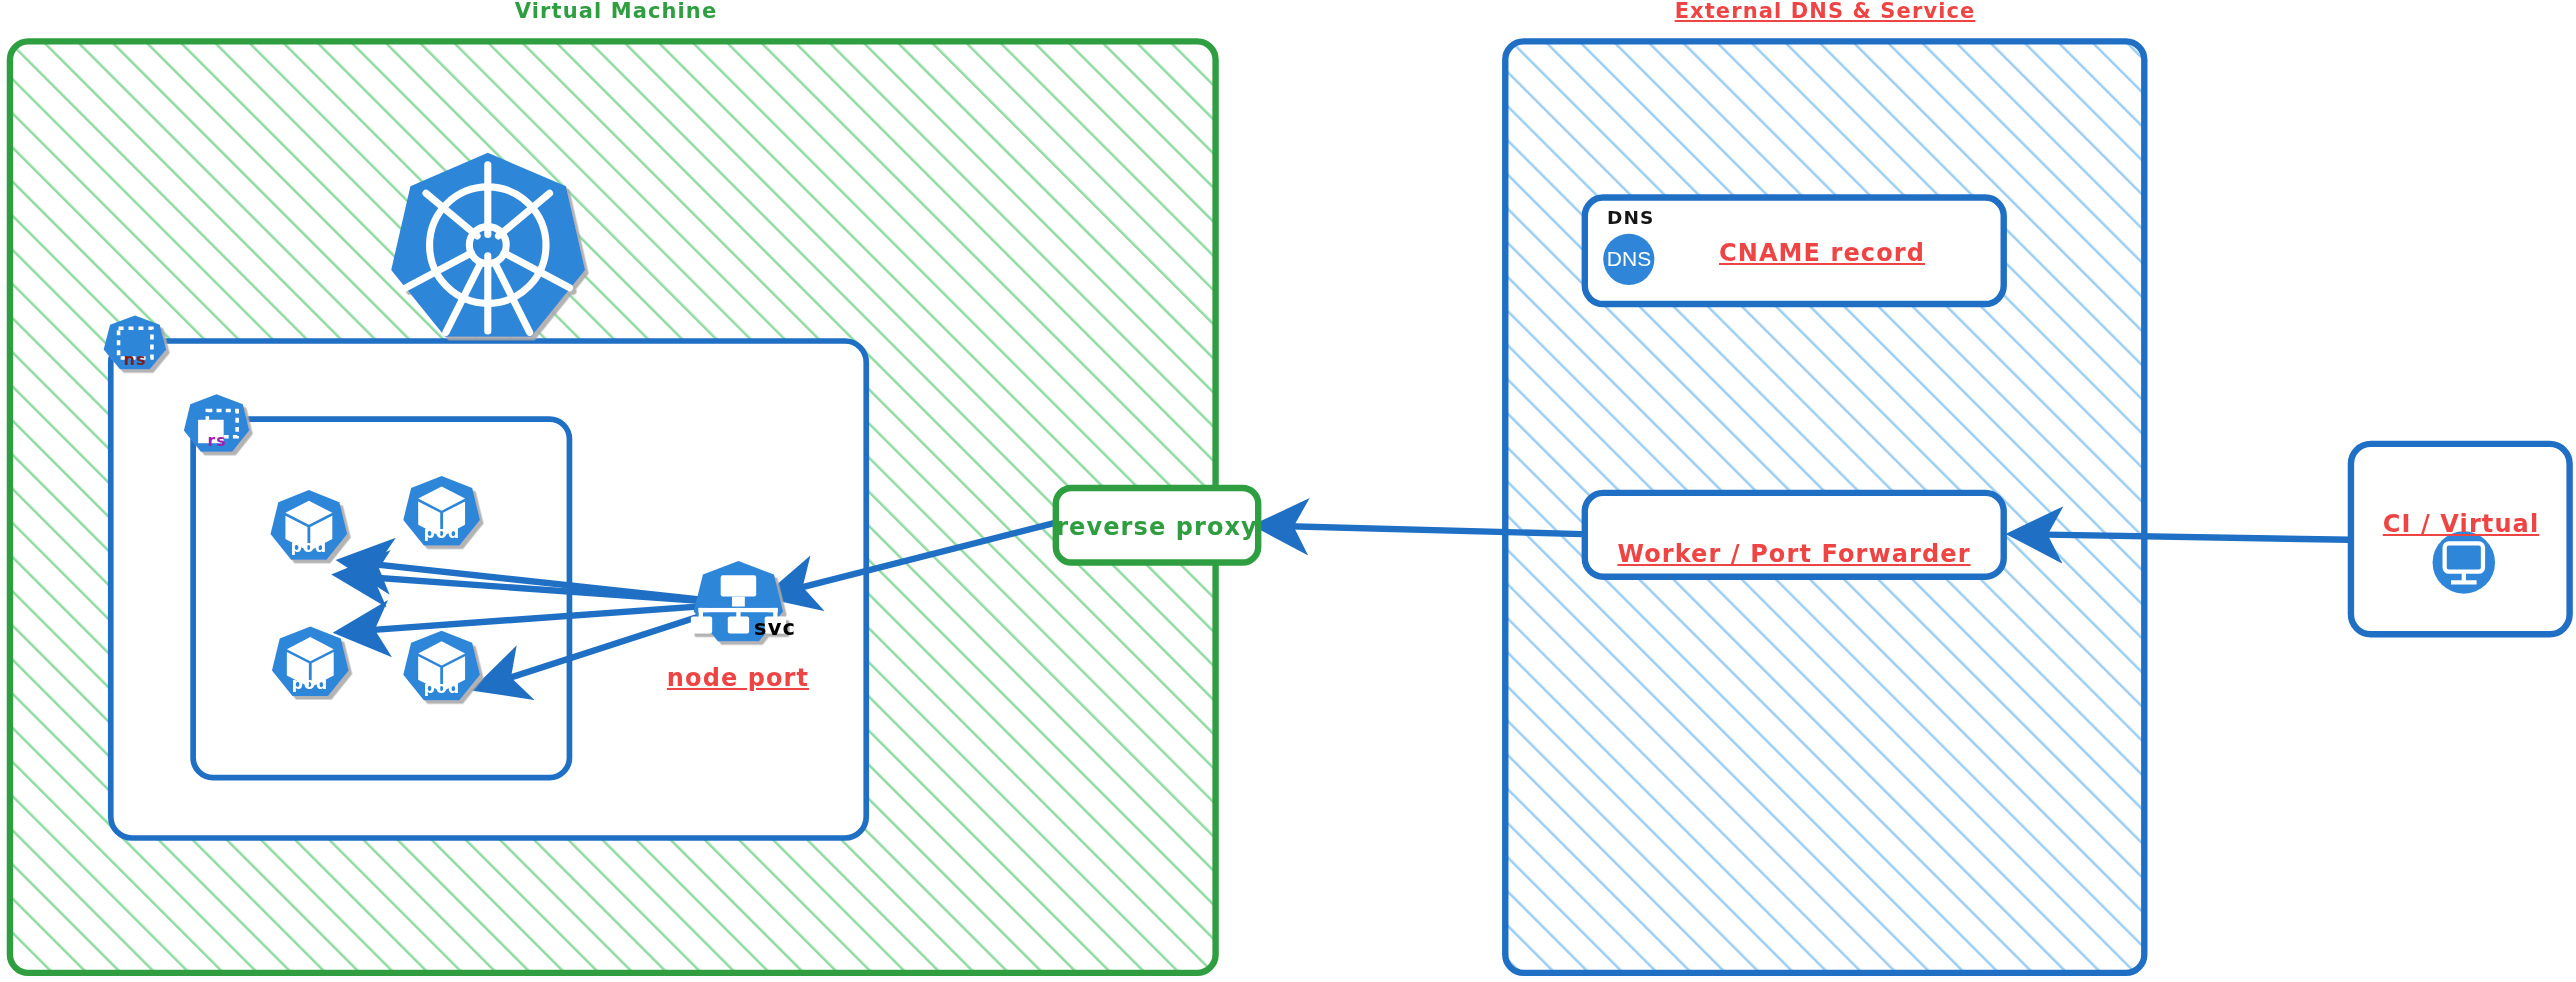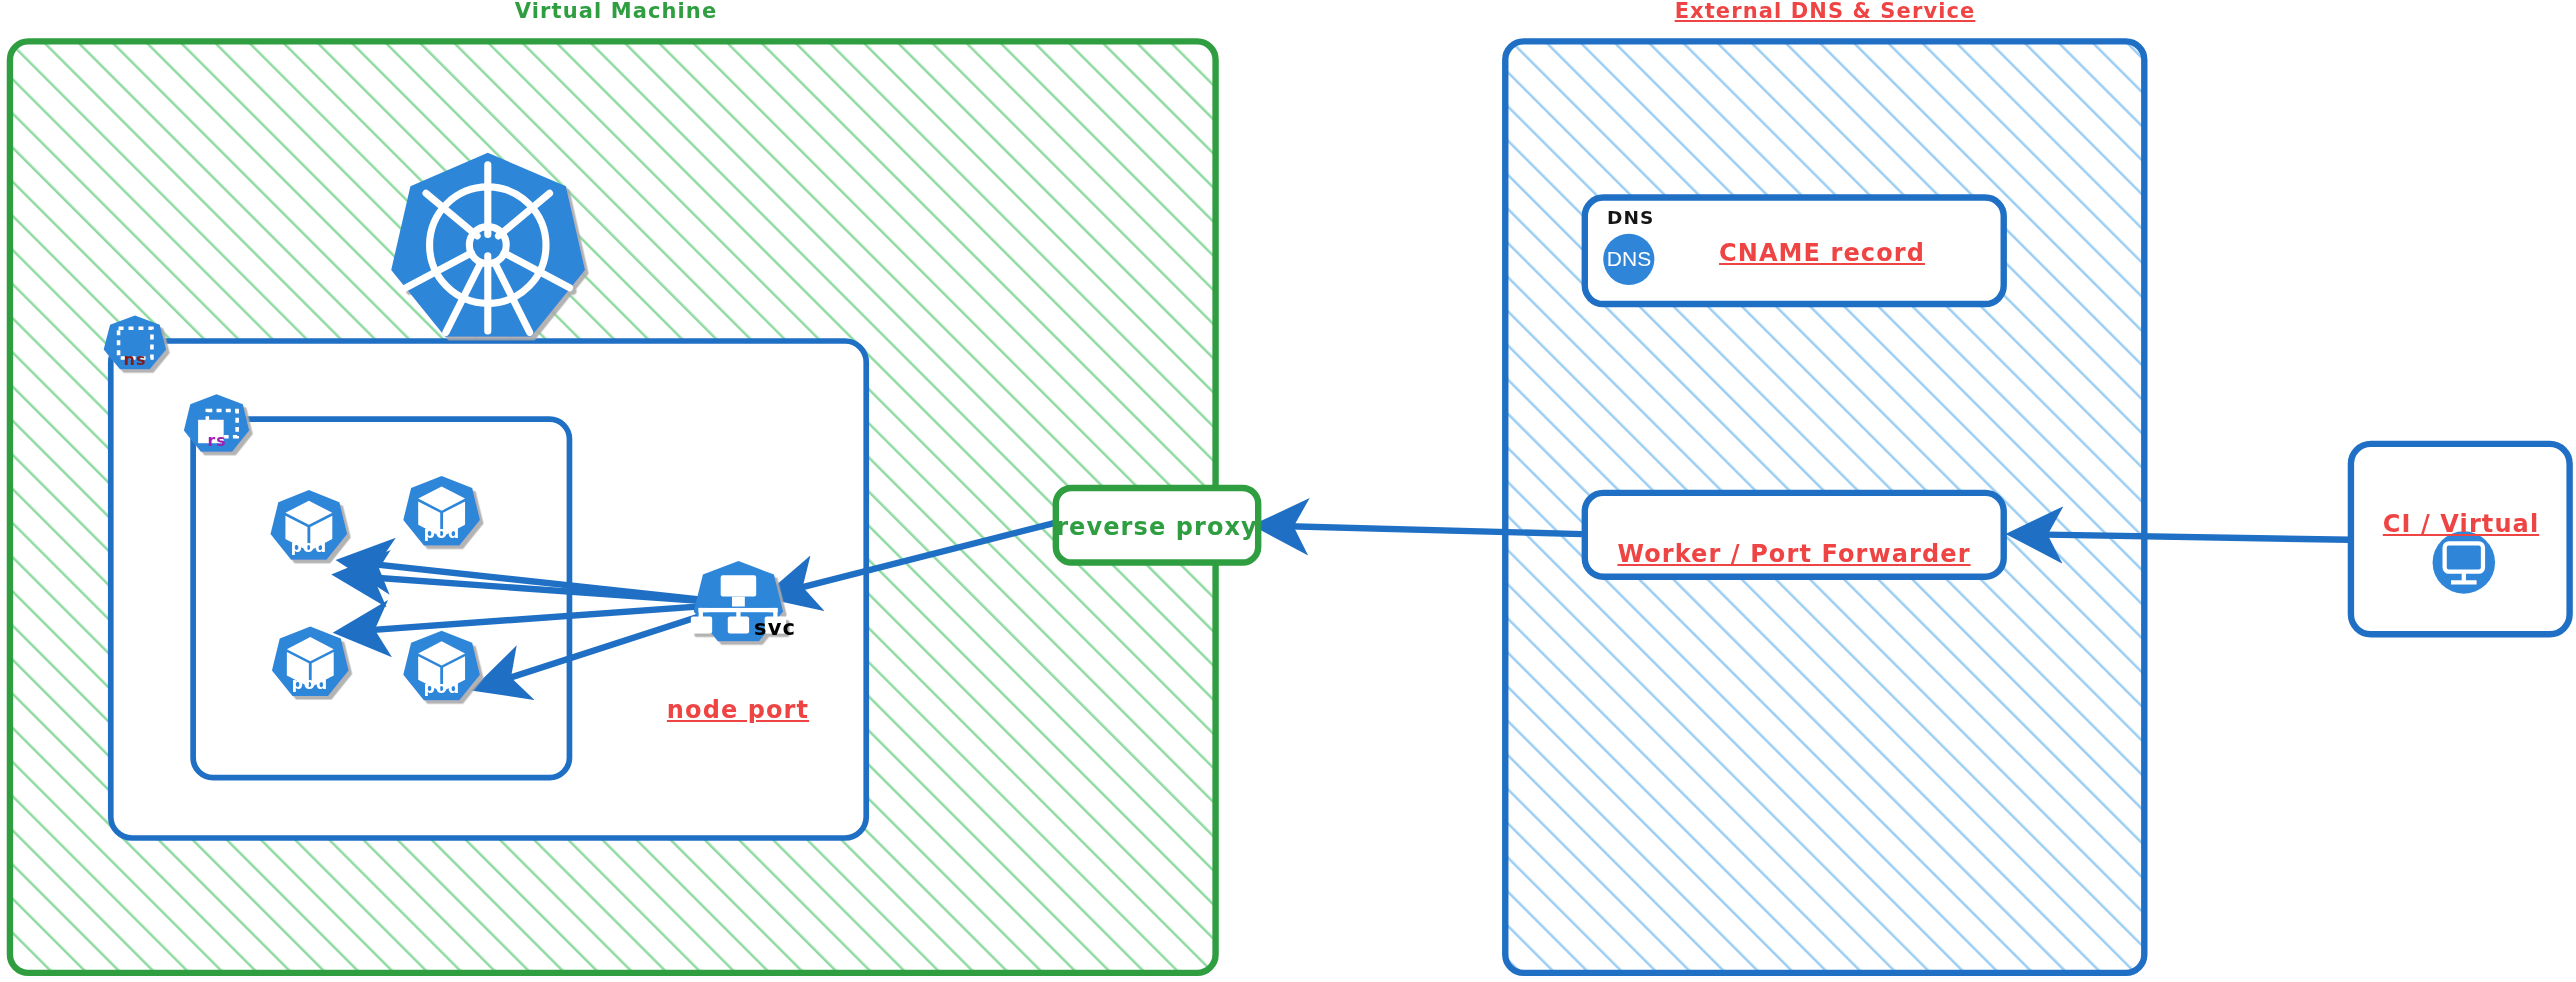--- a/index.html
+++ b/index.html
@@ -198,21 +198,21 @@
 
   <div class="txt hand" style="left:217px;top:432px;transform:translateX(-50%);font-size:15.6px;color:#a21caf;">rs</div>
 
   <div class="txt hand" style="left:309px;top:538px;transform:translateX(-50%);font-size:15.6px;color:#ffffff;">pod</div>
   <div class="txt hand" style="left:442px;top:524px;transform:translateX(-50%);font-size:15.6px;color:#ffffff;">pod</div>
   <div class="txt hand" style="left:310px;top:675px;transform:translateX(-50%);font-size:15.6px;color:#ffffff;">pod</div>
   <div class="txt hand" style="left:442px;top:679px;transform:translateX(-50%);font-size:15.6px;color:#ffffff;">pod</div>
 
   <div class="txt hand" style="left:738px;top:616px;transform:translateX(-50%);font-size:21px;color:#000000;margin-left:37px;">svc</div>
 
-  <div class="txt hand node-label t-blue" style="left:738px;top:664px;transform:translateX(-50%);margin-top:32px;">node port</div>
+  <div class="txt hand node-label t-blue" style="left:738px;top:664px;transform:translateX(-50%);">node port</div>
 
   <div class="txt hand node-label t-green" style="left:1157px;top:513px;transform:translateX(-50%);">reverse proxy</div>
 
   <div class="txt hand small-label t-black" style="left:1607px;top:207px;">DNS</div>
 
   <div class="ico-text" style="left:1629px;top:259px;transform:translate(-50%,-50%);font-size:21px;">DNS</div>
 
   <div class="txt hand node-label t-blue" style="left:1822px;top:239px;transform:translateX(-50%);">CNAME record</div>
 
   <div class="txt hand node-label t-blue" style="left:1794px;top:520px;transform:translateX(-50%);margin-top:20px;">Worker / Port Forwarder</div>

